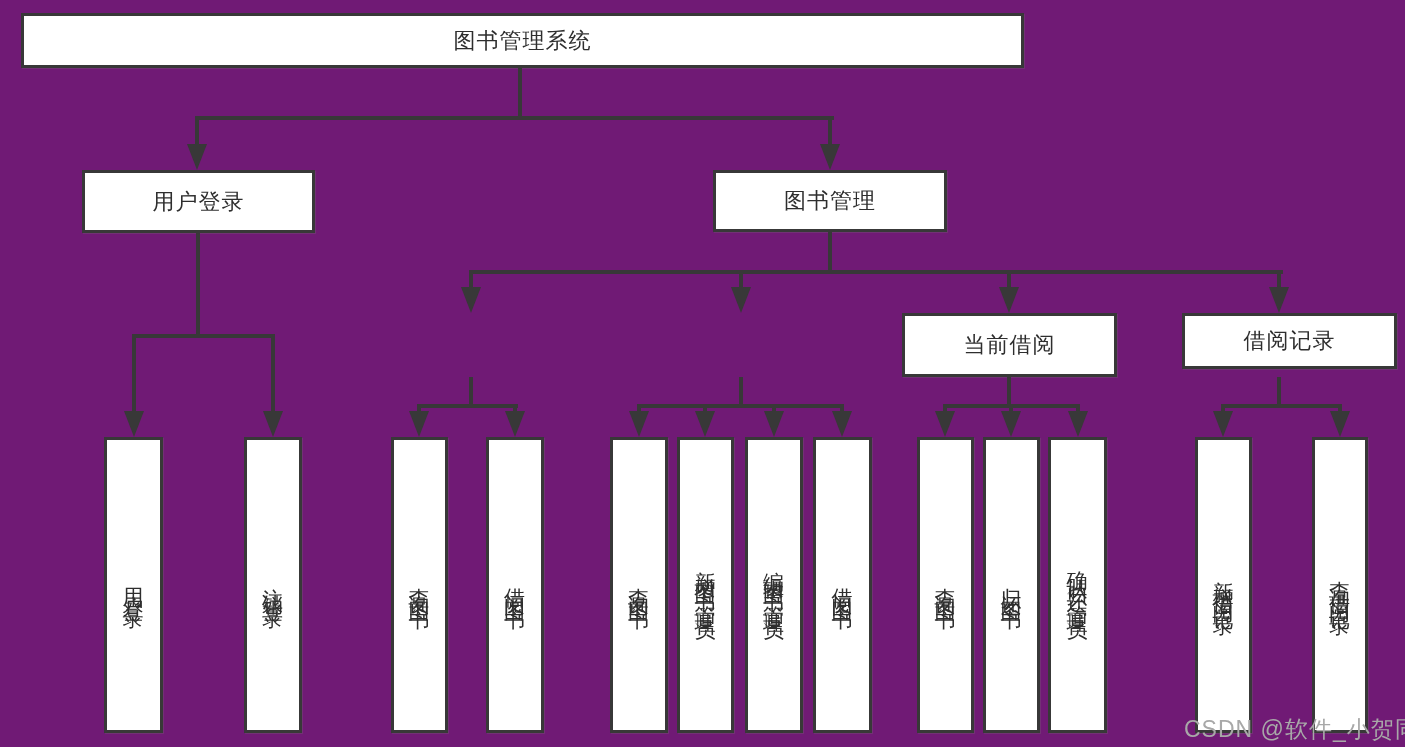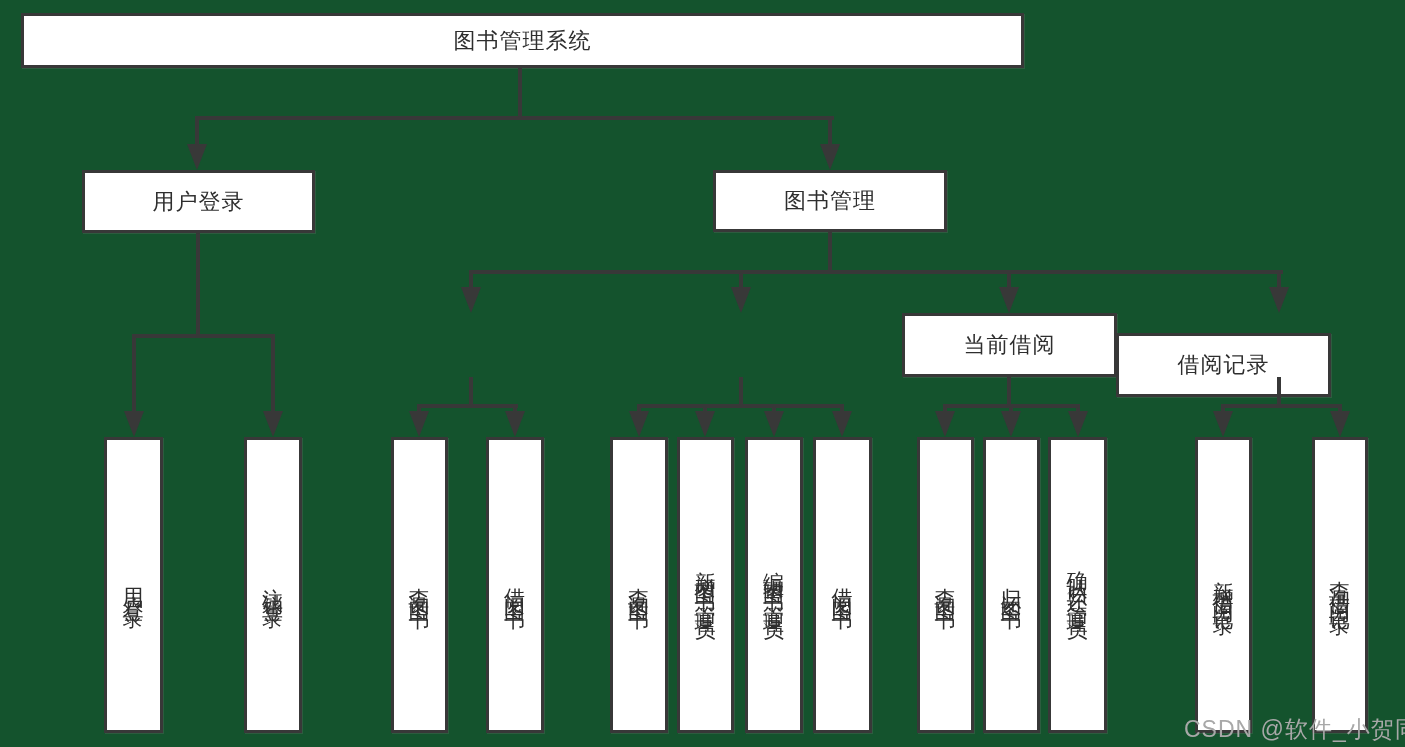--- a/index.html
+++ b/index.html
@@ -1,19 +1,19 @@
 <!DOCTYPE html>
 <html><head>
 <meta charset="utf-8">
 <style>
   html,body{margin:0;padding:0;background:#ffffff;}
   #stage{
     position:relative;
     width:1405px;height:747px;
-    background:#14532d;
+    background:#701a75;
     font-family:"Liberation Sans","DejaVu Sans",sans-serif;
     overflow:hidden;
   }
   .box{
     position:absolute;
     box-sizing:border-box;
     background:#ffffff;
     border:3px solid #383838;
     display:flex;
     align-items:center;
@@ -60,21 +60,21 @@
   <div class="box hbox" style="left:82px;top:170px;width:233px;height:63px;">
     <span>用户登录</span>
   </div>
   <div class="box hbox" style="left:713px;top:170px;width:234px;height:62px;text-align:right;">
     <span>图书管理</span>
   </div>
 
   <div class="box hbox" style="left:902px;top:313px;width:215px;height:64px;">
     <span>当前借阅</span>
   </div>
-  <div class="box hbox" style="left:1116px;top:313px;width:215px;height:64px;margin-top:20px;">
+  <div class="box hbox" style="left:1182px;top:313px;width:215px;height:56px;">
     <span>借阅记录</span>
   </div>
 
   <div class="box vbox" style="left:104px;top:437px;width:59px;height:296px;">
     <span class="vtext">用户登录</span>
   </div>
   <div class="box vbox" style="left:244px;top:437px;width:58px;height:296px;">
     <span class="vtext">注销登录</span>
   </div>
 

